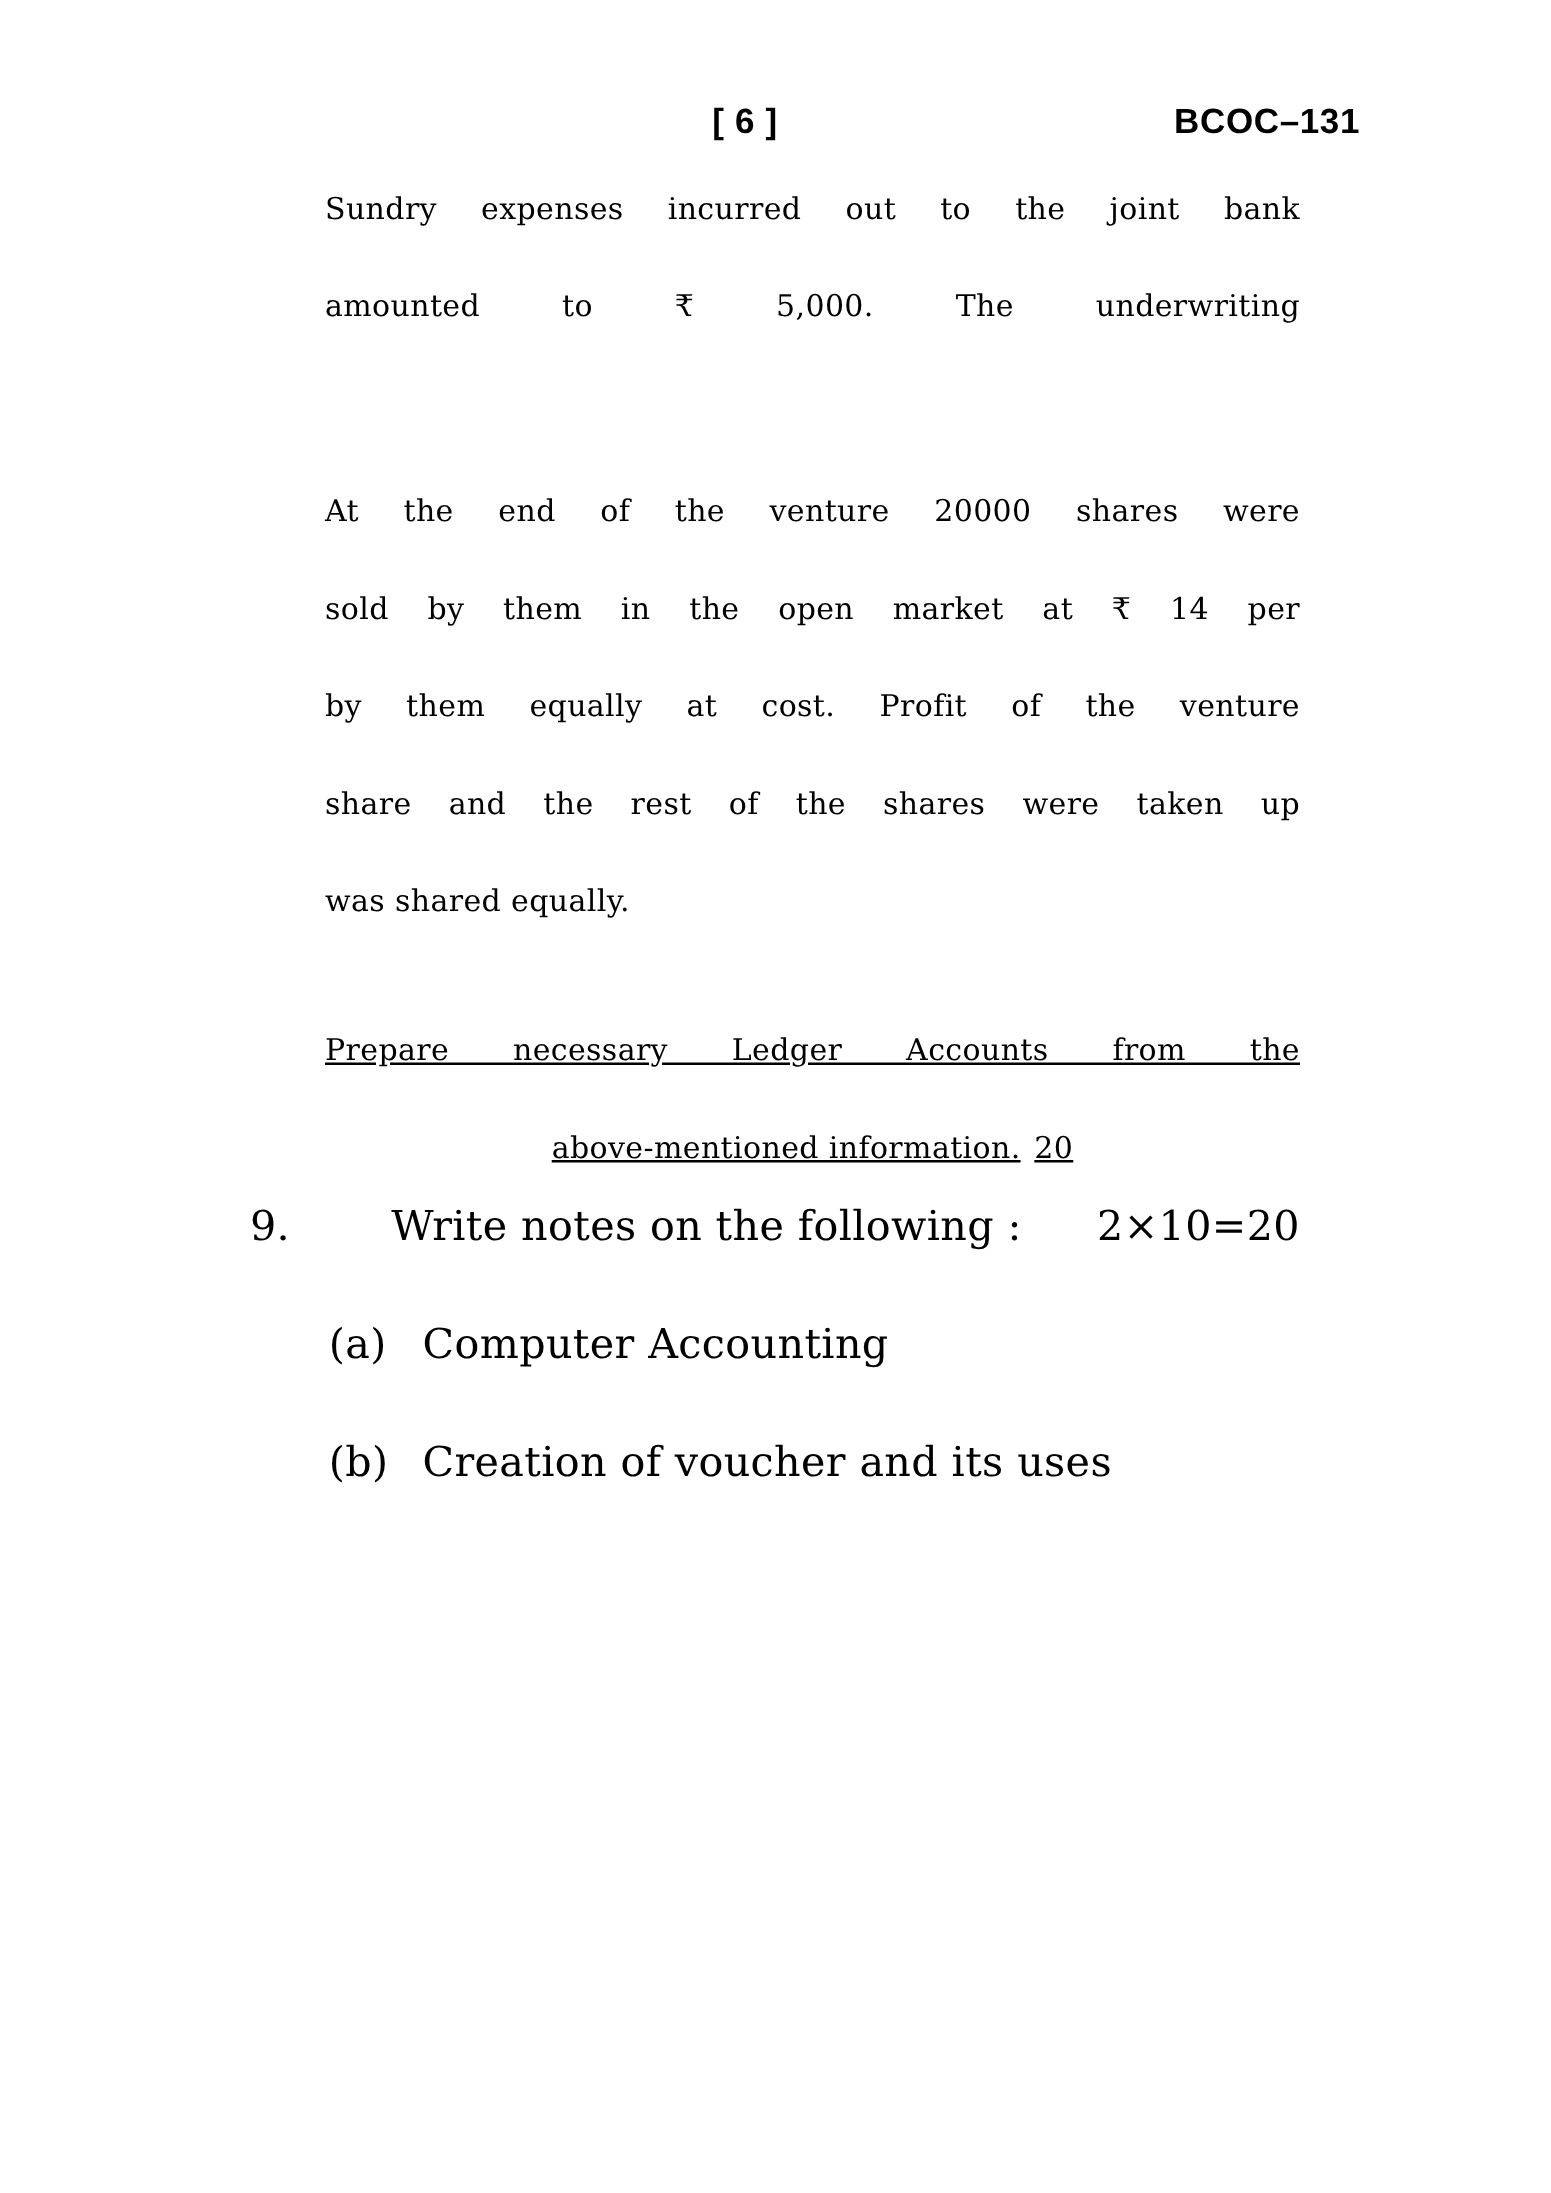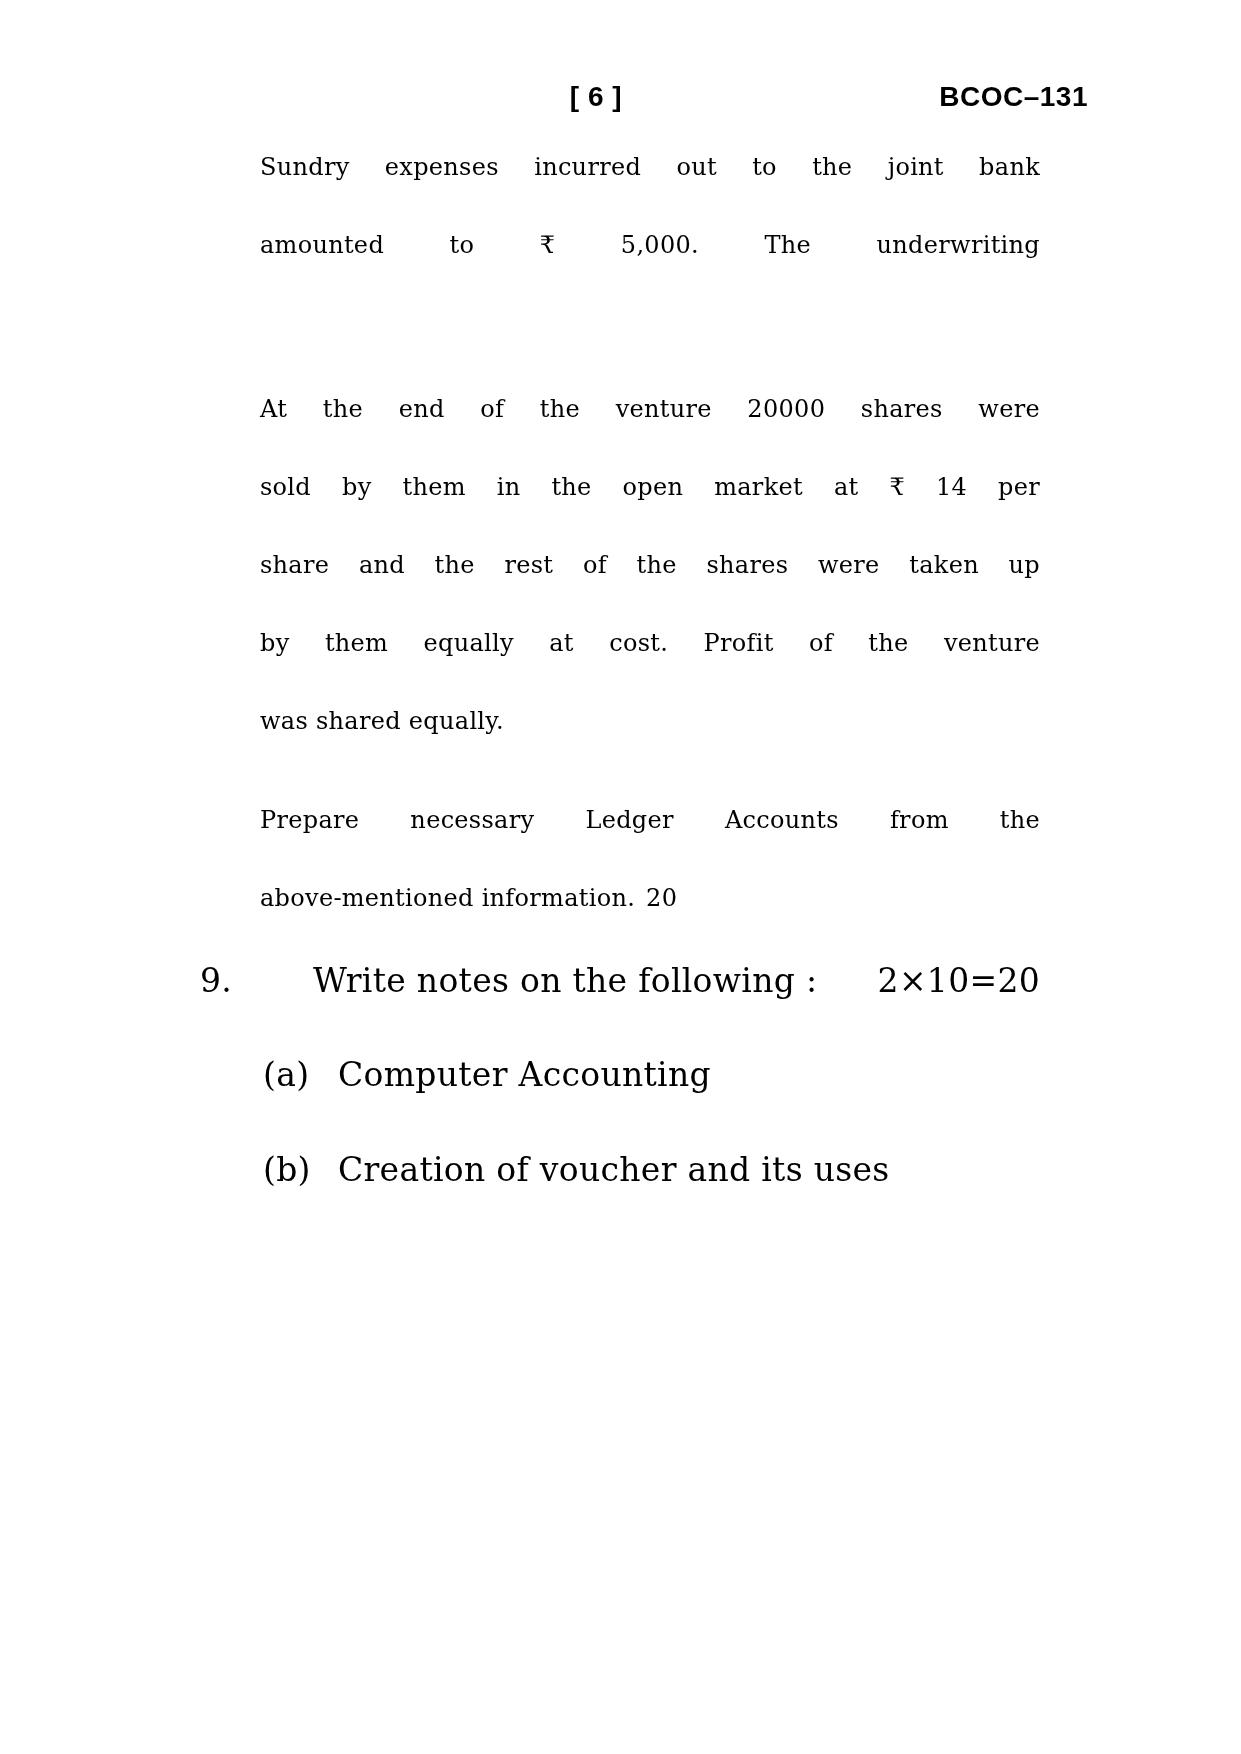--- a/index.html
+++ b/index.html
@@ -39,21 +39,21 @@
     line-height: 78px;
     text-align: justify;
     text-align-last: justify;
   }
   .line.last {
     text-align: left;
     text-align-last: left;
   }
   .row {
     display: flex;
-    justify-content: flex-start;
+    justify-content: center;
     height: 78px;
     line-height: 78px;
     gap: 11px;
   }
 
   
   .question {
     position: absolute;
     left: 200px;
     width: 840px;
@@ -75,43 +75,43 @@
     display: flex;
     height: 78px;
     line-height: 78px;
     font-size: 33px;
     letter-spacing: 0.3px;
   }
   .si-label { width: 75px; flex: 0 0 auto; }
 
   .top-p1 { top: 128px; }
   .top-p2 { top: 370px; }
-  .top-p3 { top: 781px; }
+  .top-p3 { top: 801px; text-decoration: underline; }
   .top-q9 { top: 942px; }
   .top-ia { top: 1036px; }
   .top-ib { top: 1131px; }
 </style>
 </head>
 <body>
 
 <div class="page">
 
   <div class="hdr hdr-page">[ 6 ]</div>
   <div class="hdr hdr-code">BCOC–131</div>
 
   <div class="para top-p1">
     <div class="line">Sundry expenses incurred out to the joint bank</div>
     <div class="line">amounted to ₹ 5,000. The underwriting</div>
   </div>
 
   <div class="para top-p2">
     <div class="line">At the end of the venture 20000 shares were</div>
     <div class="line">sold by them in the open market at ₹ 14 per</div>
+    <div class="line">by them equally at cost. Profit of the venture</div>
     <div class="line">share and the rest of the shares were taken up</div>
-    <div class="line">by them equally at cost. Profit of the venture</div>
     <div class="line last">was shared equally.</div>
   </div>
 
   <div class="para top-p3">
     <div class="line">Prepare necessary Ledger Accounts from the</div>
     <div class="row">
       <span>above-mentioned information.</span>
       <span>20</span>
     </div>
   </div>

